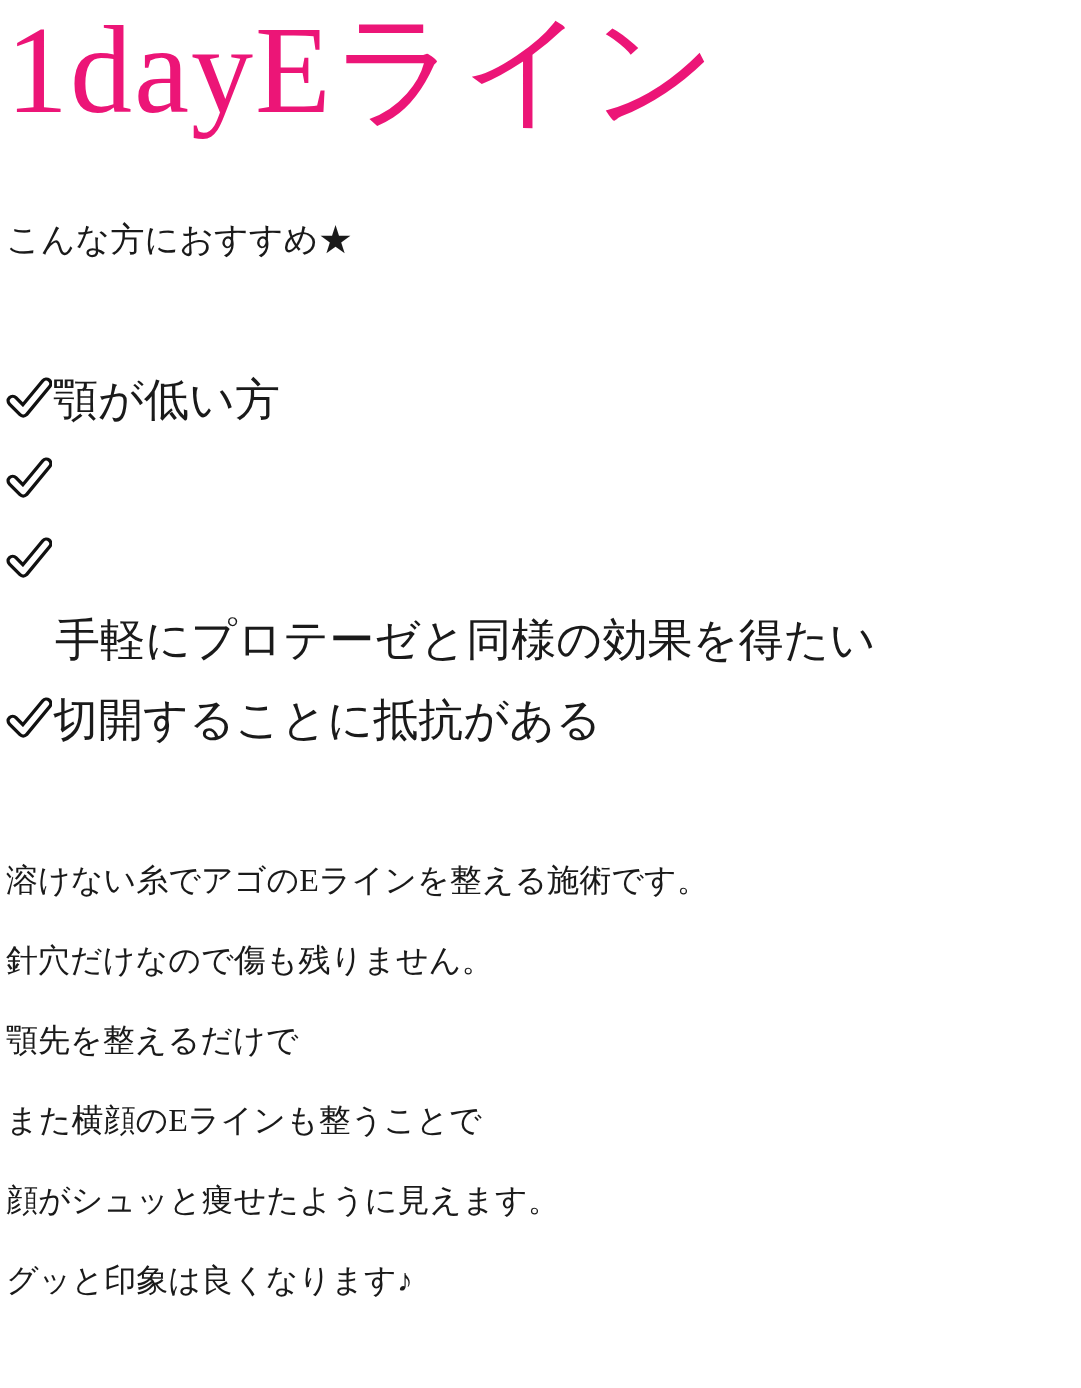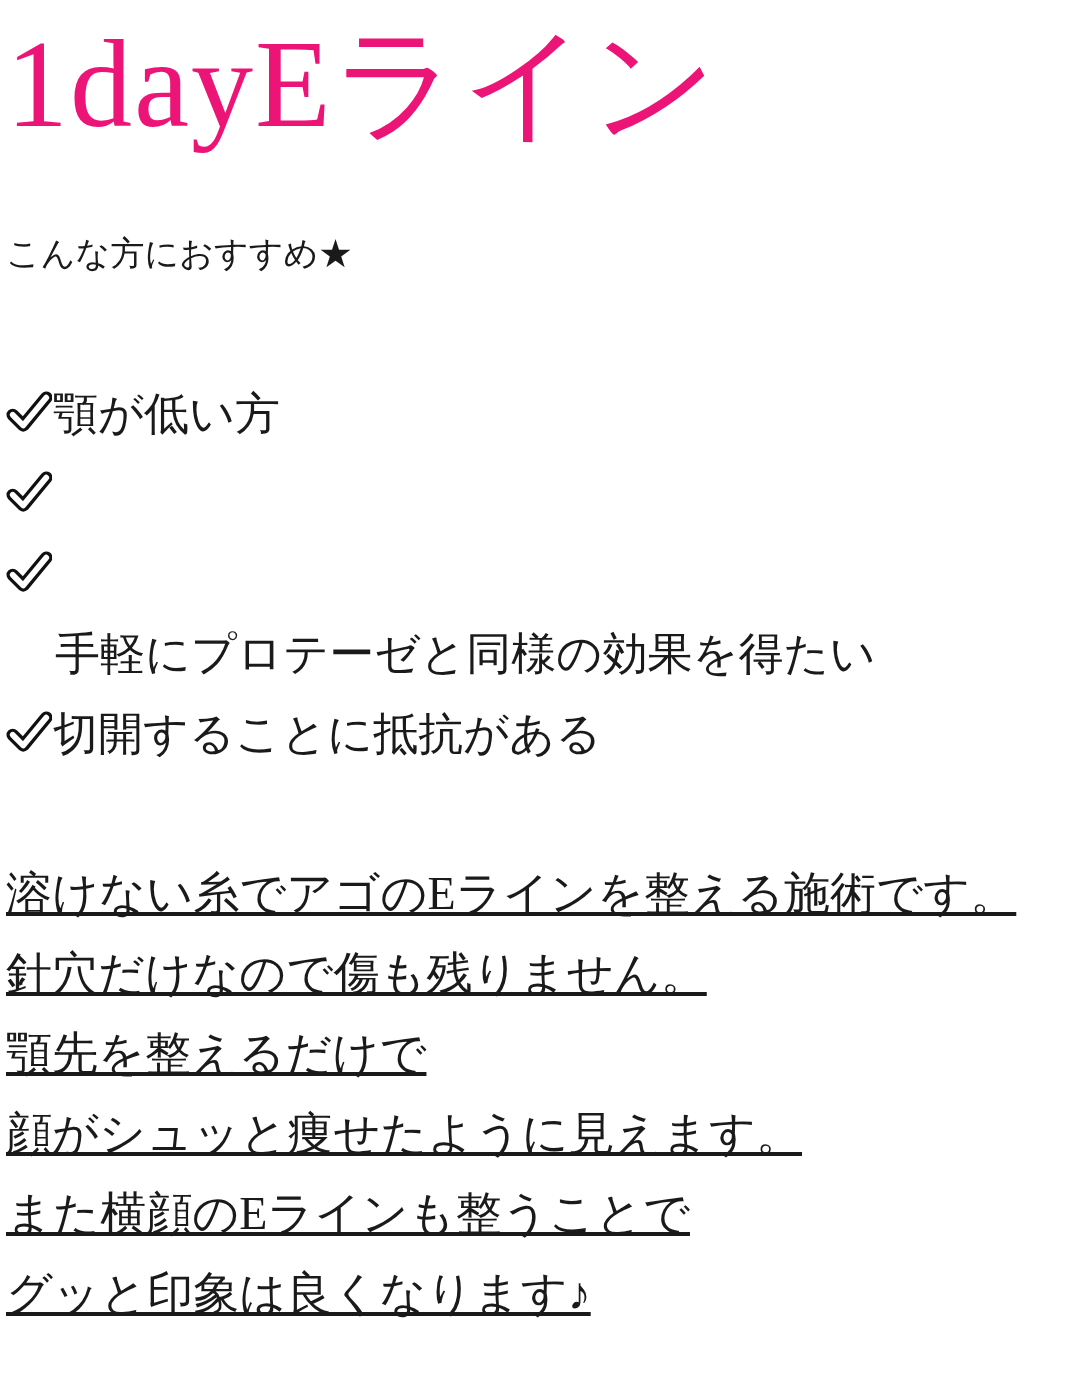--- a/index.html
+++ b/index.html
@@ -11,21 +11,21 @@
     width: 1081px;
     height: 1388px;
     overflow: hidden;
     box-sizing: border-box;
     padding-left: 6px;
     font-family: "Liberation Serif", "DejaVu Serif", serif;
     color: #1a1a1a;
   }
   .page-title {
     margin: 0;
-    padding-top: 18px;
+    padding-top: 4px;
     font-size: 124px;
     line-height: 1.08;
     font-weight: normal;
     letter-spacing: 2px;
     color: #EC1577;
     white-space: nowrap;
   }
   .intro-heading {
     margin-top: 62px;
     font-size: 34px;
@@ -50,24 +50,23 @@
   .continuation-line {
     font-size: 45px;
     line-height: 80px;
     padding-left: 49px;
     white-space: nowrap;
   }
   .body-block {
     margin-top: 80px;
   }
   .body-line {
-    font-size: 46px;
+    font-size: 32px;
     line-height: 80px;
     white-space: nowrap;
-    text-decoration: underline;
   }
 </style>
 </head>
 <body>
 
 <h1 class="page-title">1dayEライン</h1>
 
 <div class="intro-heading">こんな方におすすめ★</div>
 
 <div class="checklist">
@@ -101,16 +100,16 @@
       <path d="M7 27 L18 38 L42 9" fill="none" stroke="#ffffff" stroke-width="6" stroke-linecap="round" stroke-linejoin="round"></path>
     </svg><span>切開することに抵抗がある</span>
   </div>
 
 </div>
 
 <div class="body-block">
   <div class="body-line">溶けない糸でアゴのEラインを整える施術です。</div>
   <div class="body-line">針穴だけなので傷も残りません。</div>
   <div class="body-line">顎先を整えるだけで</div>
+  <div class="body-line">また横顔のEラインも整うことで</div>
   <div class="body-line">顔がシュッと痩せたように見えます。</div>
-  <div class="body-line">また横顔のEラインも整うことで</div>
   <div class="body-line">グッと印象は良くなります♪</div>
 </div>
 
 </body></html>

